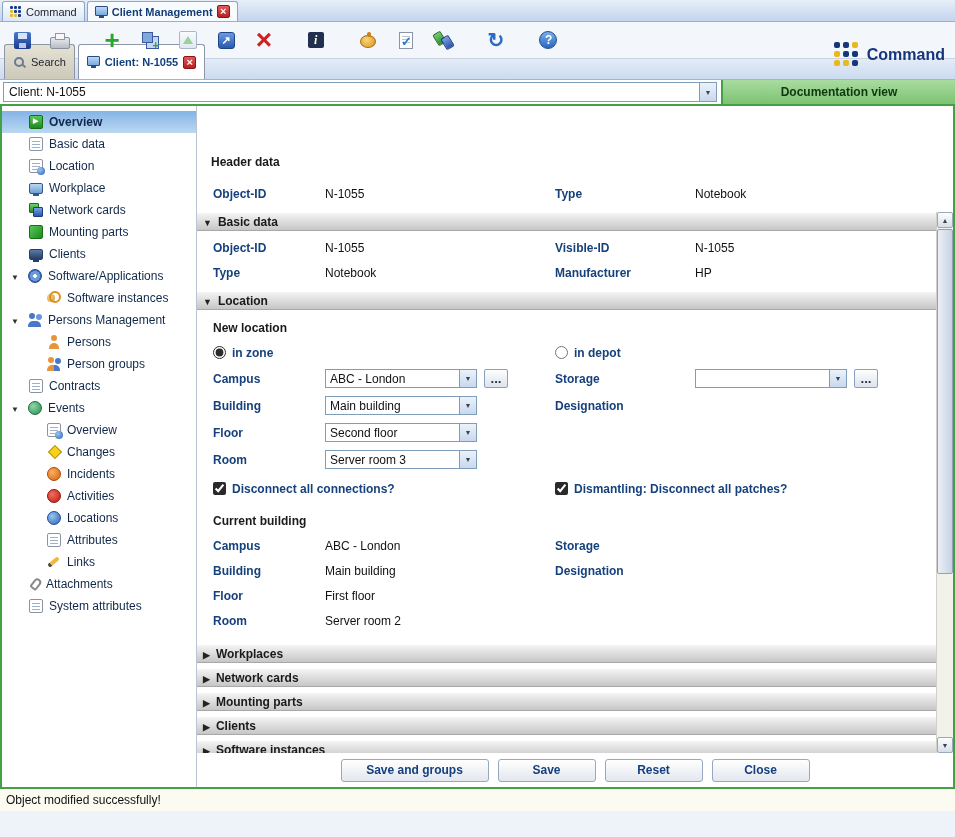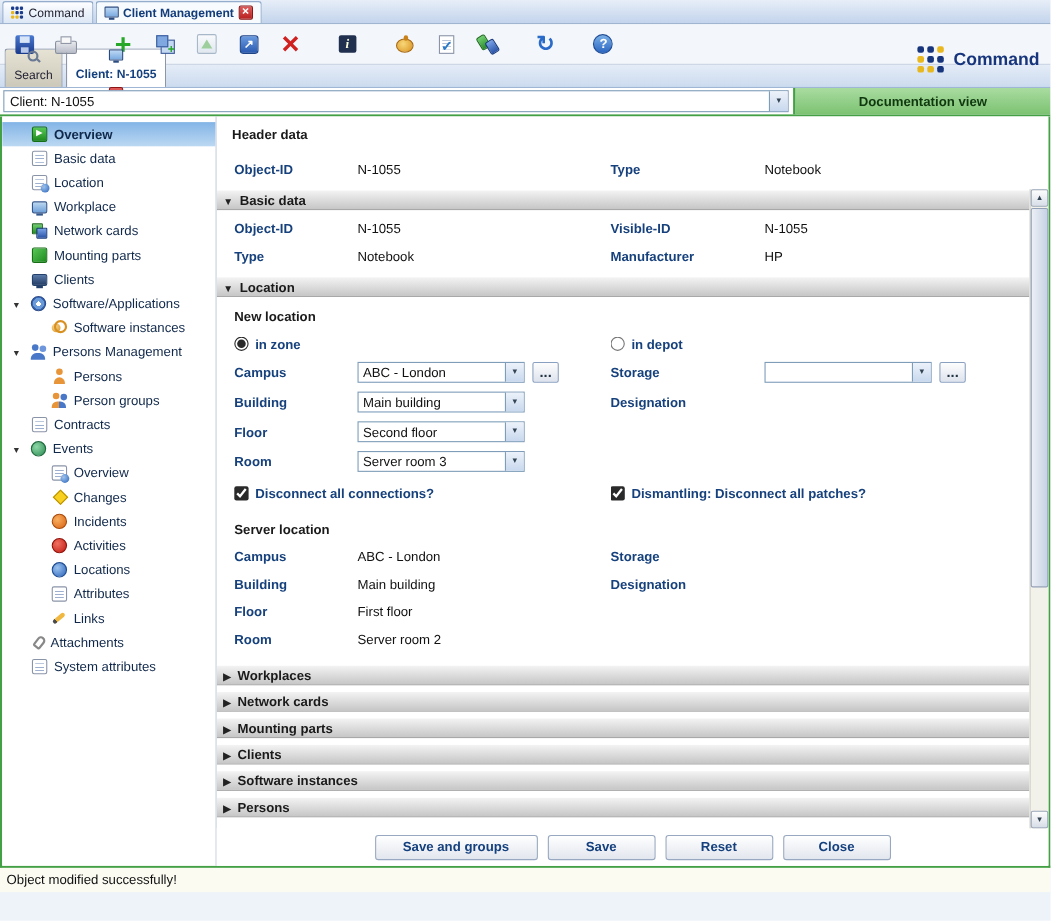--- a/index.html
+++ b/index.html
@@ -54,21 +54,21 @@
 
   
   .brand { position: absolute; top: 42px; right: 10px; display: flex; align-items: center; gap: 8px; z-index: 5; }
   .brand-dots { width: 25px; height: 25px; position: relative; }
   .brand-dots::before { content:""; position:absolute; left:0; top:0; width:6px; height:6px; border-radius:2px; background:#16357C;
     box-shadow: 9px 0 0 #16357C, 18px 0 0 #E8B820, 0 9px 0 #E8B820, 9px 9px 0 #16357C, 18px 9px 0 #16357C, 0 18px 0 #E8B820, 9px 18px 0 #E8B820, 18px 18px 0 #16357C; }
   .brand-text { font-size: 16px; font-weight: bold; color: #16357C; }
 
   
   .subtabbar { height: 21px; background: linear-gradient(#E4ECF7,#CCDBEF); border-bottom: 1px solid #9FB6D4; display: flex; align-items: flex-end; padding-left: 4px; gap: 3px; }
-  .sub-tab { height: 35px; padding: 0 8px; display: flex; align-items: center; gap: 5px; border: 1px solid #8C96A8; border-bottom: none; border-radius: 3px 3px 0 0; background: linear-gradient(#E6E2D4,#CDC9BA); font-size: 11px; color: #223; flex-direction: column; }
+  .sub-tab { height: 35px; padding: 0 8px; display: flex; align-items: center; gap: 5px; border: 1px solid #8C96A8; border-bottom: none; border-radius: 3px 3px 0 0; background: linear-gradient(#E6E2D4,#CDC9BA); font-size: 11px; color: #223; }
   .sub-tab.active { background: #FFFFFF; font-weight: bold; color: #14407E; }
   .ic-search { width: 13px; height: 13px; position: relative; flex: none; }
   .ic-search::before { content:""; position:absolute; left:1px; top:1px; width:6px; height:6px; border:2px solid #6A7A94; border-radius:50%; }
   .ic-search::after { content:""; position:absolute; left:9px; top:9px; width:4px; height:2px; background:#6A7A94; transform:rotate(45deg); }
 
   
   .selector-row { height: 26px; background: #fff; border-bottom: 2px solid #44A044; display: flex; align-items: stretch; }
   .client-combo { width: 714px; margin: 2px 0 2px 3px; border: 1px solid #7F9DB9; background: #fff; display: flex; align-items: center; }
   .client-combo .txt { flex: 1; padding: 0 5px; }
   .combo-arrow { width: 17px; align-self: stretch; background: linear-gradient(#ECF2FA,#C8D8EE); border-left: 1px solid #7F9DB9; display: flex; align-items: center; justify-content: center; }
@@ -115,21 +115,21 @@
   .ti-incident { border-radius: 50%; background: radial-gradient(circle at 35% 35%, #F8B060, #D86010); border: 1px solid #A84808; }
   .ti-burst { border-radius: 50%; background: radial-gradient(circle at 35% 35%, #F07060, #C01810); border: 1px solid #901008; }
   .ti-clock { width: 13px; height: 13px; border: 2px solid #2A4A8C; border-radius: 50%; background: #fff; }
   .ti-clock::after { content:""; position:absolute; left:4px; top:1px; width:2px; height:4px; background:#2A4A8C; }
   .ti-pen::after { content:""; position:absolute; left:0; top:5px; width:13px; height:4px; border-radius:2px; background:linear-gradient(90deg,#4A4A4A 3px,#F0B840 3px); transform:rotate(-40deg); }
   .ti-clip { width: 8px; height: 12px; border: 2px solid #888; border-radius: 4px 4px 2px 2px; transform: rotate(38deg); margin-left: 3px; background: transparent; }
 
   
   .content { flex: 1; display: flex; flex-direction: column; background: #fff; min-width: 0; }
   .hd-block { padding: 9px 0 6px 14px; }
-  .hd-title { font-weight: bold; color: #1A1A1A; margin-bottom: 12px; }
+  .hd-title { font-weight: bold; color: #1A1A1A; margin-bottom: 12px; margin-top: 40px; }
   .frow { display: grid; grid-template-columns: 112px 230px 140px 1fr; align-items: center; padding: 4px 0 4px 16px; min-height: 25px; }
   .lbl { font-weight: bold; color: #16417C; }
   .val { color: #111; }
   .scroll-area { flex: 1; display: flex; min-height: 0; }
   .sections { flex: 1; overflow: hidden; min-width: 0; }
   .sec-header { height: 19px; background: linear-gradient(#F4F4F4,#C6C6C6); border-top: 1px solid #FFF; border-bottom: 1px solid #A8A8A8; display: flex; align-items: center; gap: 6px; padding-left: 6px; font-weight: bold; color: #1A1A1A; }
   .sec-header.spaced { margin-top: 5px; }
   .arr-exp::after { content:"▼"; font-size: 9px; color: #222; }
   .arr-col::after { content:"▶"; font-size: 9px; color: #222; }
   .sec-body { padding: 4px 0 6px 0; }
@@ -462,21 +462,21 @@
               <div class="choice span2a">
                 <input type="checkbox" checked="" style="">
                 <span class="lbl">Disconnect all connections?</span>
               </div>
               <div class="choice span2b">
                 <input type="checkbox" checked="" style="">
                 <span class="lbl">Dismantling: Disconnect all patches?</span>
               </div>
             </div>
 
-            <div class="subhead" style="margin-top:6px;">Server location</div>
+            <div class="subhead" style="margin-top:6px;">Current building</div>
 
             <div class="frow">
               <span class="lbl">Campus</span>
               <span class="val">ABC - London</span>
               <span class="lbl">Storage</span>
               <span></span>
             </div>
             <div class="frow">
               <span class="lbl">Building</span>
               <span class="val">Main building</span>

